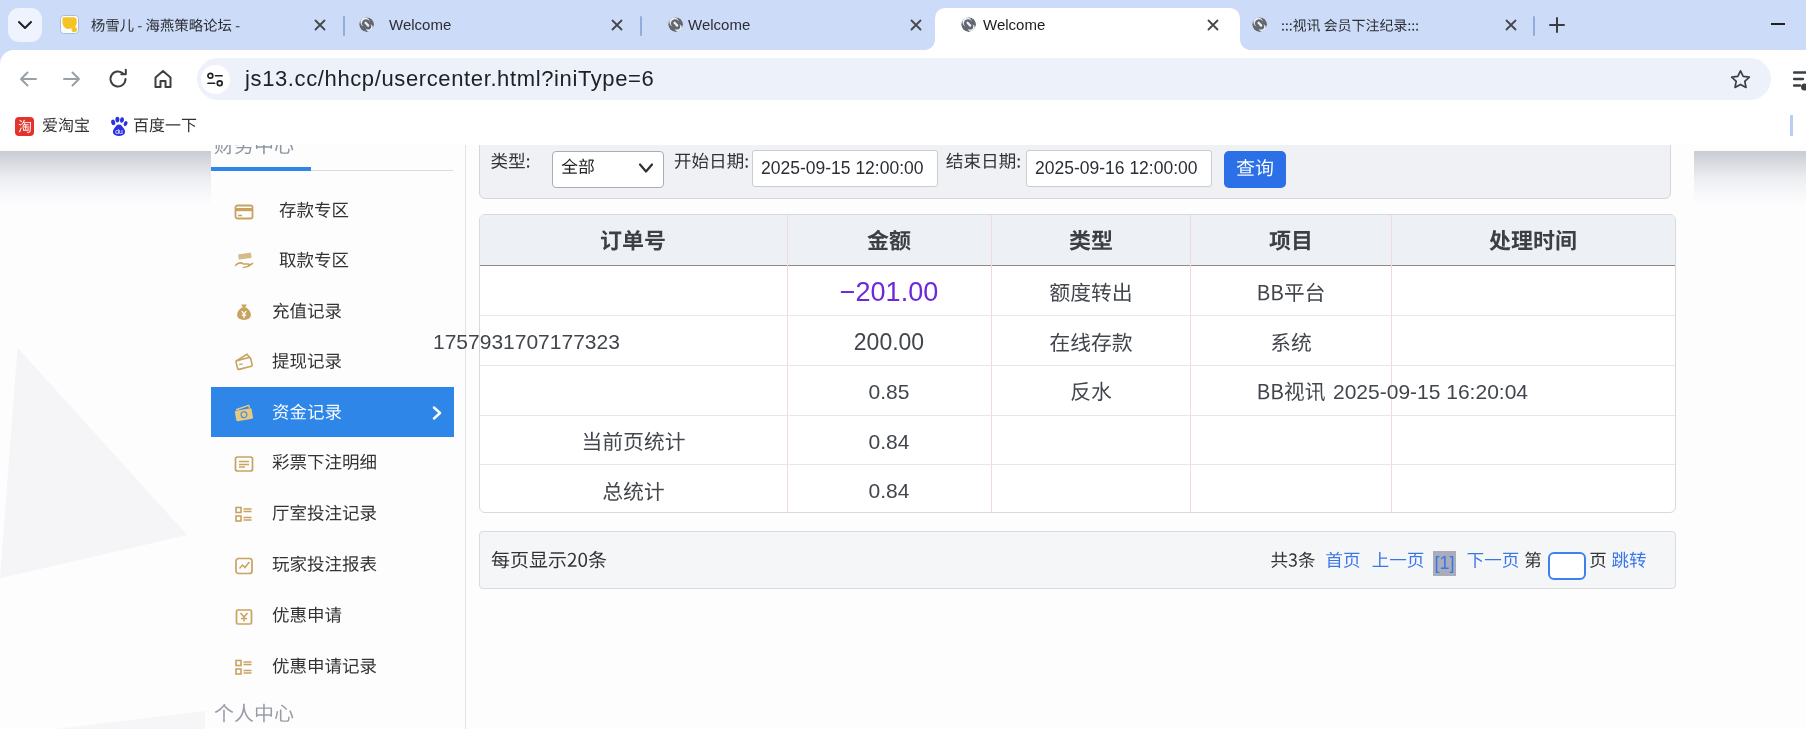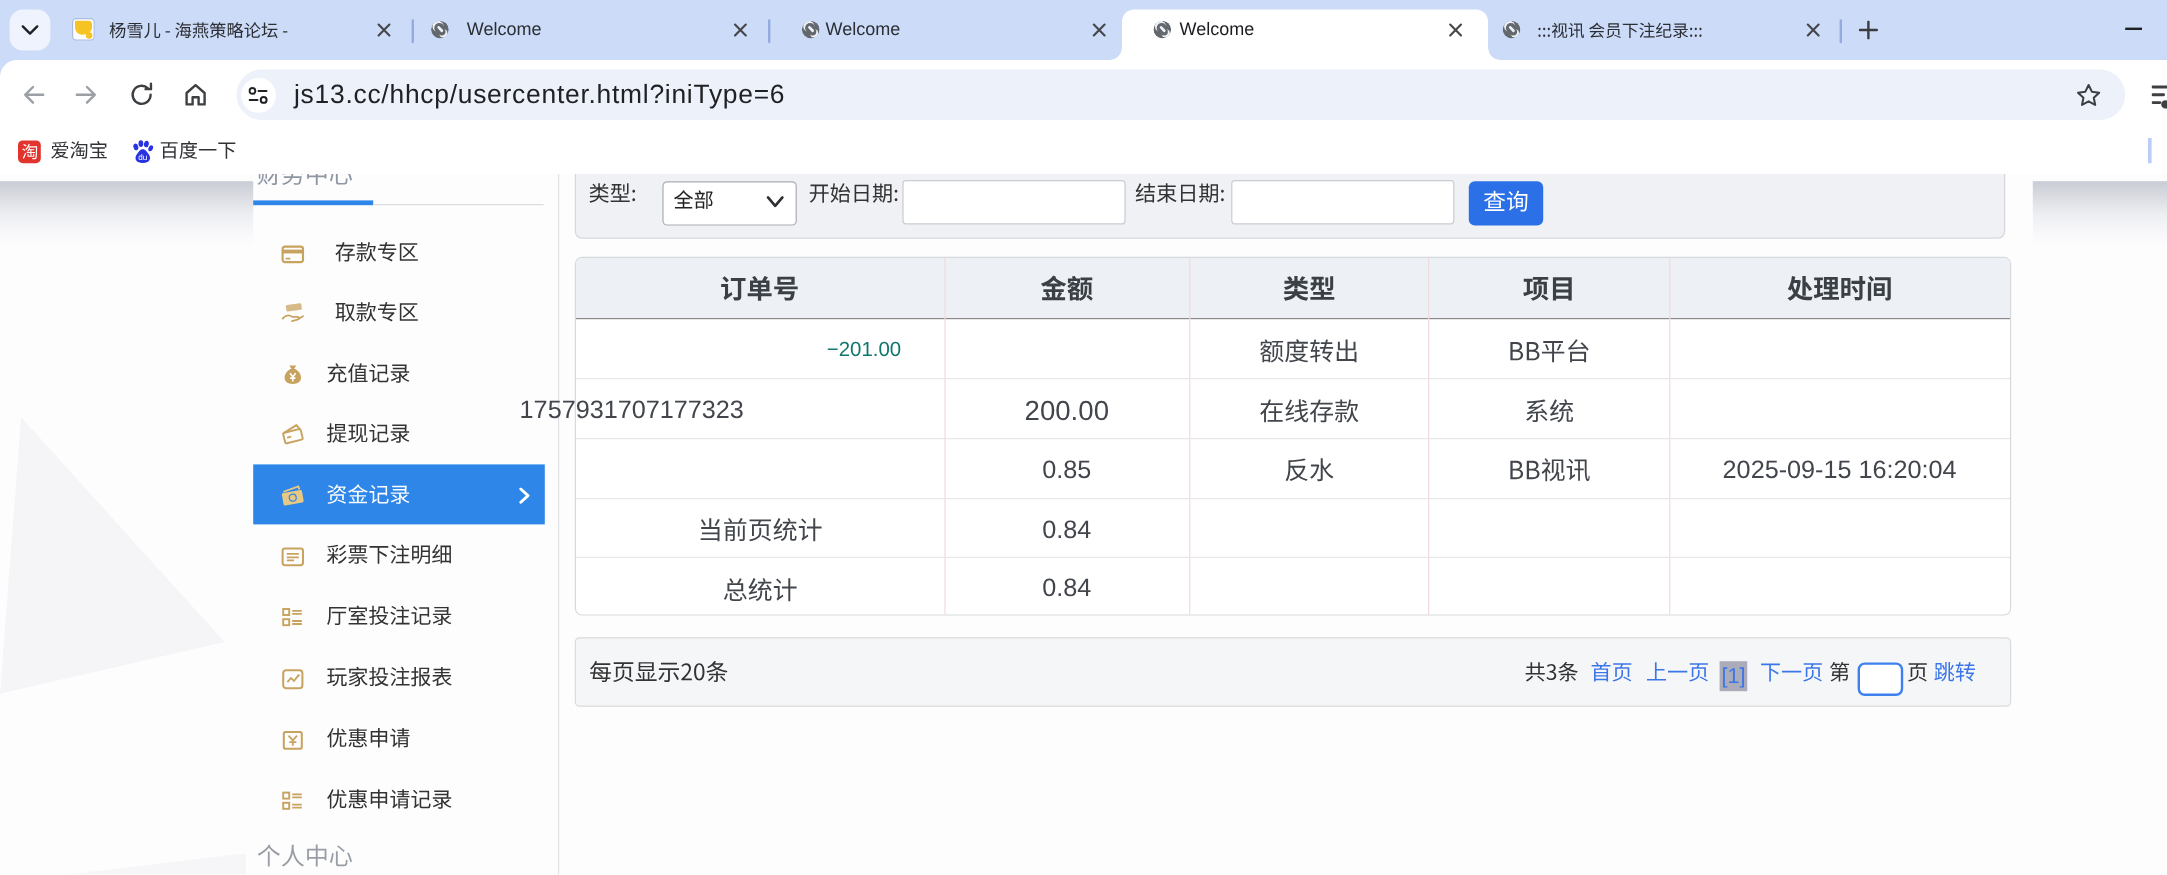--- a/index.html
+++ b/index.html
@@ -314,26 +314,28 @@
     </div>
 <svg style="position:absolute;left:638px;top:17px" width="16" height="12" viewBox="0 0 16 12">
       <path d="M2 2.5 L8 9.5 L14 2.5" stroke="#2d2f33" stroke-width="2.2" fill="none" stroke-linecap="round" stroke-linejoin="round"></path>
     </svg>
 <div style="position:absolute;left:673px;top:7px;line-height:0">
       <svg width="77" height="22" viewBox="0 0 77.00 22.50">
         <path fill="#333333" transform="translate(0,15.84) scale(0.018000,-0.018000)" d="M649 703V418H369V461V703ZM52 418V346H288C274 209 223 75 54 -28C74 -41 101 -66 114 -84C299 33 351 189 365 346H649V-81H726V346H949V418H726V703H918V775H89V703H293V461L292 418Z M1462 327V-80H1531V-36H1833V-78H1905V327ZM1531 31V259H1833V31ZM1429 407C1458 419 1501 423 1873 452C1886 426 1897 402 1905 381L1969 414C1938 491 1868 608 1800 695L1740 666C1774 622 1808 569 1838 517L1519 497C1585 587 1651 703 1705 819L1627 841C1577 714 1495 580 1468 544C1443 508 1423 484 1404 480C1413 460 1425 423 1429 407ZM1202 565H1316C1304 437 1281 329 1247 241C1213 268 1178 295 1144 319C1163 390 1184 477 1202 565ZM1065 292C1115 258 1168 216 1217 174C1171 84 1112 20 1040 -19C1056 -33 1076 -60 1086 -78C1162 -31 1223 34 1271 124C1309 87 1342 52 1364 21L1410 82C1385 115 1347 154 1303 193C1349 305 1377 448 1389 630L1345 637L1333 635H1216C1229 703 1240 770 1248 831L1178 836C1171 774 1161 705 1148 635H1043V565H1134C1113 462 1088 363 1065 292Z M2253 352H2752V71H2253ZM2253 426V697H2752V426ZM2176 772V-69H2253V-4H2752V-64H2832V772Z M3178 143C3148 76 3095 9 3039 -36C3057 -47 3087 -68 3101 -80C3155 -30 3213 47 3249 123ZM3321 112C3360 65 3406 -1 3424 -42L3486 -6C3465 35 3419 97 3379 143ZM3855 722V561H3650V722ZM3580 790V427C3580 283 3572 92 3488 -41C3505 -49 3536 -71 3548 -84C3608 11 3634 139 3644 260H3855V17C3855 1 3849 -3 3835 -4C3820 -5 3769 -5 3716 -3C3726 -23 3737 -56 3740 -76C3813 -76 3861 -75 3889 -62C3918 -50 3927 -27 3927 16V790ZM3855 494V328H3648C3650 363 3650 396 3650 427V494ZM3387 828V707H3205V828H3137V707H3052V640H3137V231H3038V164H3531V231H3457V640H3531V707H3457V828ZM3205 640H3387V551H3205ZM3205 491H3387V393H3205ZM3205 332H3387V231H3205Z M4139 390C4175 390 4205 418 4205 460C4205 501 4175 530 4139 530C4102 530 4073 501 4073 460C4073 418 4102 390 4139 390ZM4139 -13C4175 -13 4205 15 4205 56C4205 98 4175 126 4139 126C4102 126 4073 98 4073 56C4073 15 4102 -13 4139 -13Z"></path>
       </svg>
     </div>
 <div style="position:absolute;left:752px;top:5px;width:186px;height:37px;background:#fff;border:1px solid #c9ccd1;border-radius:3px"></div>
+<div style="position:absolute;left:761px;top:5px;width:170px;height:37px;font-size:17.5px;color:#2b2e33;line-height:37px;">2025-09-15 12:00:00</div>
 <div style="position:absolute;left:945px;top:7px;line-height:0">
       <svg width="77" height="22" viewBox="0 0 77.00 22.50">
         <path fill="#333333" transform="translate(0,15.84) scale(0.018000,-0.018000)" d="M35 53 48 -24C147 -2 280 26 406 55L400 124C266 97 128 68 35 53ZM56 427C71 434 96 439 223 454C178 391 136 341 117 322C84 286 61 262 38 257C47 237 59 200 63 184C87 197 123 205 402 256C400 272 397 302 398 322L175 286C256 373 335 479 403 587L334 629C315 593 293 557 270 522L137 511C196 594 254 700 299 802L222 834C182 717 110 593 87 561C66 529 48 506 30 502C39 481 52 443 56 427ZM639 841V706H408V634H639V478H433V406H926V478H716V634H943V706H716V841ZM459 304V-79H532V-36H826V-75H901V304ZM532 32V236H826V32Z M1145 554V266H1420C1327 160 1178 64 1040 16C1057 1 1080 -28 1092 -46C1222 5 1361 100 1460 209V-80H1537V214C1636 102 1778 5 1912 -48C1924 -28 1948 2 1966 17C1825 64 1673 160 1580 266H1859V554H1537V663H1927V734H1537V839H1460V734H1076V663H1460V554ZM1217 487H1460V333H1217ZM1537 487H1782V333H1537Z M2253 352H2752V71H2253ZM2253 426V697H2752V426ZM2176 772V-69H2253V-4H2752V-64H2832V772Z M3178 143C3148 76 3095 9 3039 -36C3057 -47 3087 -68 3101 -80C3155 -30 3213 47 3249 123ZM3321 112C3360 65 3406 -1 3424 -42L3486 -6C3465 35 3419 97 3379 143ZM3855 722V561H3650V722ZM3580 790V427C3580 283 3572 92 3488 -41C3505 -49 3536 -71 3548 -84C3608 11 3634 139 3644 260H3855V17C3855 1 3849 -3 3835 -4C3820 -5 3769 -5 3716 -3C3726 -23 3737 -56 3740 -76C3813 -76 3861 -75 3889 -62C3918 -50 3927 -27 3927 16V790ZM3855 494V328H3648C3650 363 3650 396 3650 427V494ZM3387 828V707H3205V828H3137V707H3052V640H3137V231H3038V164H3531V231H3457V640H3531V707H3457V828ZM3205 640H3387V551H3205ZM3205 491H3387V393H3205ZM3205 332H3387V231H3205Z M4139 390C4175 390 4205 418 4205 460C4205 501 4175 530 4139 530C4102 530 4073 501 4073 460C4073 418 4102 390 4139 390ZM4139 -13C4175 -13 4205 15 4205 56C4205 98 4175 126 4139 126C4102 126 4073 98 4073 56C4073 15 4102 -13 4139 -13Z"></path>
       </svg>
     </div>
 <div style="position:absolute;left:1026px;top:5px;width:186px;height:37px;background:#fff;border:1px solid #c9ccd1;border-radius:3px"></div>
+<div style="position:absolute;left:1035px;top:5px;width:170px;height:37px;font-size:17.5px;color:#2b2e33;line-height:37px;">2025-09-16 12:00:00</div>
 <div style="position:absolute;left:1224px;top:6px;width:62px;height:37px;background:#2c70e8;border-radius:5px"></div>
 <div style="position:absolute;left:1236px;top:13px;line-height:0">
       <svg width="38" height="24" viewBox="0 0 38.00 23.75">
         <path fill="#ffffff" transform="translate(0,16.72) scale(0.019000,-0.019000)" d="M295 218H700V134H295ZM295 352H700V270H295ZM221 406V80H778V406ZM74 20V-48H930V20ZM460 840V713H57V647H379C293 552 159 466 36 424C52 410 74 382 85 364C221 418 369 523 460 642V437H534V643C626 527 776 423 914 372C925 391 947 420 964 434C838 473 702 556 615 647H944V713H534V840Z M1114 775C1163 729 1223 664 1251 622L1305 672C1277 713 1215 775 1166 819ZM1042 527V454H1183V111C1183 66 1153 37 1135 24C1148 10 1168 -22 1174 -40C1189 -20 1216 2 1385 129C1378 143 1366 171 1360 192L1256 116V527ZM1506 840C1464 713 1394 587 1312 506C1331 495 1363 471 1377 457C1417 502 1457 558 1492 621H1866C1853 203 1837 46 1804 10C1793 -3 1783 -6 1763 -6C1740 -6 1686 -6 1625 -1C1638 -21 1647 -53 1649 -74C1703 -76 1760 -78 1792 -74C1826 -71 1849 -62 1871 -33C1910 16 1925 176 1940 650C1941 662 1941 690 1941 690H1529C1549 732 1567 776 1583 820ZM1672 292V184H1499V292ZM1672 353H1499V460H1672ZM1430 523V61H1499V122H1739V523Z"></path>
       </svg>
     </div>
 <div style="position:absolute;left:479px;top:69px;width:1197px;height:299px;background:#fff;border:1px solid #d8d9dc;border-radius:6px"></div>
 <div style="position:absolute;left:480px;top:70px;width:1195px;height:50px;background:#edf0f4;border-radius:5px 5px 0 0"></div>
 <div style="position:absolute;left:480px;top:120px;width:1195px;height:1px;background:#8e888b"></div>
 <div style="position:absolute;left:787px;top:70px;width:1px;height:297px;background:#f0dbdc"></div>
@@ -362,21 +364,21 @@
 <div style="position:absolute;left:1269.0px;top:84px;line-height:0">
       <svg width="44" height="28" viewBox="0 0 44.00 27.50">
         <path fill="#3b4046" transform="translate(0,19.36) scale(0.022000,-0.022000)" d="M600 483V279C600 181 566 66 298 0C325 -23 360 -67 375 -92C657 -5 721 139 721 277V483ZM686 72C758 27 852 -41 896 -85L976 -4C928 39 831 103 760 144ZM19 209 48 82C146 115 270 158 388 201L374 301L271 274V628H370V742H36V628H152V243ZM411 626V154H528V521H790V157H913V626H681L722 704H963V811H383V704H582C574 678 565 651 555 626Z M1262 450H1726V332H1262ZM1262 564V678H1726V564ZM1262 218H1726V101H1262ZM1141 795V-79H1262V-16H1726V-79H1854V795Z"></path>
       </svg>
     </div>
 <div style="position:absolute;left:1489.0px;top:84px;line-height:0">
       <svg width="88" height="28" viewBox="0 0 88.00 27.50">
         <path fill="#3b4046" transform="translate(0,19.36) scale(0.022000,-0.022000)" d="M395 581C381 472 357 380 323 302C292 358 266 427 244 509L267 581ZM196 848C169 648 111 450 37 350C69 334 113 303 135 283C152 306 168 332 183 362C205 295 231 238 260 190C200 103 121 42 23 -1C53 -19 103 -67 123 -95C208 -54 280 5 340 84C457 -38 607 -70 772 -70H935C942 -35 962 27 982 57C934 56 818 56 778 56C639 56 508 82 405 189C469 312 511 472 530 675L449 695L427 691H296C306 734 315 778 323 822ZM590 850V101H718V476C770 406 821 332 847 279L955 345C912 420 820 535 750 618L718 600V850Z M1514 527H1617V442H1514ZM1718 527H1816V442H1718ZM1514 706H1617V622H1514ZM1718 706H1816V622H1718ZM1329 51V-58H1975V51H1729V146H1941V254H1729V340H1931V807H1405V340H1606V254H1399V146H1606V51ZM1024 124 1051 2C1147 33 1268 73 1379 111L1358 225L1261 194V394H1351V504H1261V681H1368V792H1036V681H1146V504H1045V394H1146V159Z M2459 428C2507 355 2572 256 2601 198L2708 260C2675 317 2607 411 2558 480ZM2299 385V203H2178V385ZM2299 490H2178V664H2299ZM2066 771V16H2178V96H2411V771ZM2747 843V665H2448V546H2747V71C2747 51 2739 44 2717 44C2695 44 2621 44 2551 47C2569 13 2588 -41 2593 -74C2693 -75 2764 -72 2808 -53C2853 -34 2869 -2 2869 70V546H2971V665H2869V843Z M3071 609V-88H3195V609ZM3085 785C3131 737 3182 671 3203 627L3304 692C3281 737 3226 799 3180 843ZM3404 282H3597V186H3404ZM3404 473H3597V378H3404ZM3297 569V90H3709V569ZM3339 800V688H3814V40C3814 28 3810 23 3797 23C3786 23 3748 22 3717 24C3731 -5 3746 -52 3751 -83C3814 -83 3861 -81 3895 -63C3928 -44 3938 -16 3938 40V800Z"></path>
       </svg>
     </div>
-<div style="position:absolute;left:689px;top:133px;width:400px;height:28px;font-size:17px;color:#0f766e;line-height:28px;">−201.00</div>
+<div style="position:absolute;left:689px;top:133px;width:400px;height:28px;font-size:27px;color:#6d28d9;line-height:28px;text-align:center">−201.00</div>
 <div style="position:absolute;left:1049.0px;top:136.5px;line-height:0">
       <svg width="84" height="26" viewBox="0 0 84.00 26.25">
         <path fill="#42464c" transform="translate(0,18.48) scale(0.021000,-0.021000)" d="M693 493C689 183 676 46 458 -31C471 -43 489 -67 496 -84C732 2 754 161 759 493ZM738 84C804 36 888 -33 930 -77L972 -24C930 17 843 84 778 130ZM531 610V138H595V549H850V140H916V610H728C741 641 755 678 768 714H953V780H515V714H700C690 680 675 641 663 610ZM214 821C227 798 242 770 254 744H61V593H127V682H429V593H497V744H333C319 773 299 809 282 837ZM126 233V-73H194V-40H369V-71H439V233ZM194 21V172H369V21ZM149 416 224 376C168 337 104 305 39 284C50 270 64 236 70 217C146 246 221 287 288 341C351 305 412 268 450 241L501 293C462 319 402 354 339 387C388 436 430 492 459 555L418 582L403 579H250C262 598 272 618 281 637L213 649C184 582 126 502 40 444C54 434 75 412 84 397C135 433 177 476 210 520H364C342 483 312 450 278 419L197 461Z M1386 644V557H1225V495H1386V329H1775V495H1937V557H1775V644H1701V557H1458V644ZM1701 495V389H1458V495ZM1757 203C1713 151 1651 110 1579 78C1508 111 1450 153 1408 203ZM1239 265V203H1369L1335 189C1376 133 1431 86 1497 47C1403 17 1298 -1 1192 -10C1203 -27 1217 -56 1222 -74C1347 -60 1469 -35 1576 7C1675 -37 1792 -65 1918 -80C1927 -61 1946 -31 1962 -15C1852 -5 1749 15 1660 46C1748 93 1821 157 1867 243L1820 268L1807 265ZM1473 827C1487 801 1502 769 1513 741H1126V468C1126 319 1119 105 1037 -46C1056 -52 1089 -68 1104 -80C1188 78 1201 309 1201 469V670H1948V741H1598C1586 773 1566 813 1548 845Z M2081 332C2089 340 2120 346 2154 346H2243V201L2040 167L2056 94L2243 130V-76H2315V144L2450 171L2447 236L2315 213V346H2418V414H2315V567H2243V414H2145C2177 484 2208 567 2234 653H2417V723H2255C2264 757 2272 791 2280 825L2206 840C2200 801 2192 762 2183 723H2046V653H2165C2142 571 2118 503 2107 478C2089 435 2075 402 2058 398C2067 380 2077 346 2081 332ZM2426 535V464H2573C2552 394 2531 329 2513 278H2801C2766 228 2723 168 2682 115C2647 138 2612 160 2579 179L2531 131C2633 70 2752 -22 2810 -81L2860 -23C2830 6 2787 40 2738 76C2802 158 2871 253 2921 327L2868 353L2856 348H2616L2650 464H2959V535H2671L2703 653H2923V723H2722L2750 830L2675 840L2646 723H2465V653H2627L2594 535Z M3104 341V-21H3814V-78H3895V341H3814V54H3539V404H3855V750H3774V477H3539V839H3457V477H3228V749H3150V404H3457V54H3187V341Z"></path>
       </svg>
     </div>
 <div style="position:absolute;left:1256.0px;top:136.5px;line-height:0">
       <svg width="70" height="26" viewBox="0 0 69.59 26.25">
         <path fill="#42464c" transform="translate(0,18.48) scale(0.021000,-0.021000)" d="M101 0H334C498 0 612 71 612 215C612 315 550 373 463 390V395C532 417 570 481 570 554C570 683 466 733 318 733H101ZM193 422V660H306C421 660 479 628 479 542C479 467 428 422 302 422ZM193 74V350H321C450 350 521 309 521 218C521 119 447 74 321 74Z M758 0H991C1155 0 1269 71 1269 215C1269 315 1207 373 1120 390V395C1189 417 1227 481 1227 554C1227 683 1123 733 975 733H758ZM850 422V660H963C1078 660 1136 628 1136 542C1136 467 1085 422 959 422ZM850 74V350H978C1107 350 1178 309 1178 218C1178 119 1104 74 978 74Z M1488 630C1527 556 1566 459 1580 399L1651 424C1637 482 1596 578 1556 650ZM2069 655C2044 582 1998 480 1960 417L2025 396C2064 456 2111 552 2148 633ZM1366 348V273H1773V-79H1851V273H2263V348H1851V698H2207V773H1419V698H1773V348Z M2493 342V-79H2569V-25H3055V-77H3135V342ZM2569 48V270H3055V48ZM2440 426C2479 441 2538 443 3114 474C3139 443 3160 414 3175 388L3239 434C3187 518 3070 641 2972 727L2913 687C2961 644 3013 591 3059 540L2545 516C2634 598 2724 701 2804 811L2729 844C2650 720 2533 593 2497 559C2463 526 2438 505 2415 500C2424 480 2436 442 2440 426Z"></path>
       </svg>
     </div>
@@ -396,21 +398,21 @@
 <div style="position:absolute;left:1070.0px;top:236.3px;line-height:0">
       <svg width="42" height="26" viewBox="0 0 42.00 26.25">
         <path fill="#42464c" transform="translate(0,18.48) scale(0.021000,-0.021000)" d="M804 831C660 790 394 765 169 754V488C169 332 160 115 55 -39C74 -47 106 -69 120 -83C224 70 244 297 246 462H313C359 330 424 221 511 134C423 68 321 21 214 -7C229 -24 248 -54 257 -75C371 -41 478 10 570 82C657 13 763 -38 890 -71C900 -50 921 -20 937 -5C815 22 712 68 628 131C729 227 808 353 852 517L801 539L786 535H246V690C463 700 705 726 866 771ZM754 462C713 349 649 255 568 182C489 257 429 351 389 462Z M1071 584V508H1317C1269 310 1166 159 1039 76C1057 65 1087 36 1100 18C1241 118 1358 306 1407 568L1358 587L1344 584ZM1817 652C1768 584 1689 495 1623 433C1592 485 1564 540 1542 596V838H1462V22C1462 5 1456 1 1440 0C1424 -1 1372 -1 1314 1C1326 -22 1339 -59 1343 -81C1420 -81 1469 -79 1500 -65C1530 -52 1542 -28 1542 23V445C1633 264 1763 106 1919 24C1932 46 1957 77 1975 93C1854 149 1745 253 1660 377C1730 436 1819 527 1885 604Z"></path>
       </svg>
     </div>
 <div style="position:absolute;left:1256.0px;top:236.3px;line-height:0">
       <svg width="70" height="26" viewBox="0 0 69.59 26.25">
         <path fill="#42464c" transform="translate(0,18.48) scale(0.021000,-0.021000)" d="M101 0H334C498 0 612 71 612 215C612 315 550 373 463 390V395C532 417 570 481 570 554C570 683 466 733 318 733H101ZM193 422V660H306C421 660 479 628 479 542C479 467 428 422 302 422ZM193 74V350H321C450 350 521 309 521 218C521 119 447 74 321 74Z M758 0H991C1155 0 1269 71 1269 215C1269 315 1207 373 1120 390V395C1189 417 1227 481 1227 554C1227 683 1123 733 975 733H758ZM850 422V660H963C1078 660 1136 628 1136 542C1136 467 1085 422 959 422ZM850 74V350H978C1107 350 1178 309 1178 218C1178 119 1104 74 978 74Z M1764 791V259H1837V725H2146V259H2221V791ZM1468 804C1504 765 1543 710 1561 673L1622 713C1604 748 1564 800 1525 838ZM1951 649V454C1951 297 1921 106 1668 -25C1683 -37 1707 -65 1716 -81C1866 -2 1945 105 1985 214V20C1985 -47 2012 -65 2080 -65H2171C2258 -65 2269 -24 2279 133C2260 138 2235 148 2216 163C2212 19 2207 -8 2172 -8H2091C2063 -8 2055 0 2055 28V276H2004C2019 337 2023 397 2023 452V649ZM1377 668V599H1619C1561 472 1456 347 1353 277C1364 263 1382 225 1388 204C1427 233 1466 269 1504 310V-79H1575V352C1610 307 1653 250 1673 219L1721 279C1702 301 1632 381 1594 422C1642 490 1683 566 1711 644L1671 671L1657 668Z M2428 775C2477 729 2537 664 2565 622L2619 672C2591 713 2529 775 2480 819ZM2356 527V454H2497V111C2497 66 2467 37 2449 24C2462 10 2482 -22 2488 -40C2503 -19 2530 4 2701 139C2694 153 2680 182 2674 202L2570 123V527ZM2672 785V714H2817V429H2666V359H2817V-66H2888V359H3042V429H2888V714H3081C3081 286 3078 -42 3187 -76C3238 -95 3271 -60 3282 104C3270 114 3249 139 3236 157C3233 73 3225 -1 3217 1C3150 17 3153 358 3157 785Z"></path>
       </svg>
     </div>
-<div style="position:absolute;left:1333px;top:232.8px;width:400px;height:28px;font-size:21px;color:#42464c;line-height:28px;text-align:center">2025-09-15 16:20:04</div>
+<div style="position:absolute;left:1333px;top:232.8px;width:400px;height:28px;font-size:21px;color:#42464c;line-height:28px;text-align:left">2025-09-15 16:20:04</div>
 <div style="position:absolute;left:580.5px;top:286.0px;line-height:0">
       <svg width="105" height="26" viewBox="0 0 105.00 26.25">
         <path fill="#42464c" transform="translate(0,18.48) scale(0.021000,-0.021000)" d="M121 769C174 698 228 601 250 536L322 569C299 632 244 726 189 796ZM801 805C772 728 716 622 673 555L738 530C783 594 839 693 882 778ZM115 38V-37H790V-81H869V486H540V840H458V486H135V411H790V266H168V194H790V38Z M1604 514V104H1674V514ZM1807 544V14C1807 -1 1802 -5 1786 -5C1769 -6 1715 -6 1654 -4C1665 -24 1677 -56 1681 -76C1758 -77 1809 -75 1839 -63C1870 -51 1881 -30 1881 13V544ZM1723 845C1701 796 1663 730 1629 682H1329L1378 700C1359 740 1316 799 1278 841L1208 816C1244 775 1281 721 1300 682H1053V613H1947V682H1714C1743 723 1775 773 1803 819ZM1409 301V200H1187V301ZM1409 360H1187V459H1409ZM1116 523V-75H1187V141H1409V7C1409 -6 1405 -10 1391 -10C1378 -11 1332 -11 1281 -9C1291 -28 1302 -57 1307 -76C1374 -76 1419 -75 1446 -63C1474 -52 1482 -32 1482 6V523Z M2464 462V281C2464 174 2421 55 2050 -19C2066 -35 2087 -64 2096 -80C2485 4 2541 143 2541 280V462ZM2545 110C2661 56 2812 -27 2885 -83L2932 -23C2854 32 2703 111 2589 161ZM2171 595V128H2248V525H2760V130H2839V595H2478C2497 630 2517 673 2535 715H2935V785H2074V715H2449C2437 676 2419 631 2403 595Z M3698 352V36C3698 -38 3715 -60 3785 -60C3799 -60 3859 -60 3873 -60C3935 -60 3953 -22 3958 114C3939 119 3909 131 3894 145C3891 24 3887 6 3865 6C3853 6 3806 6 3797 6C3775 6 3772 9 3772 36V352ZM3510 350C3504 152 3481 45 3317 -16C3334 -30 3355 -58 3364 -77C3545 -3 3576 126 3584 350ZM3042 53 3059 -21C3149 8 3267 45 3379 82L3367 147C3246 111 3123 74 3042 53ZM3595 824C3614 783 3639 729 3649 695H3407V627H3587C3542 565 3473 473 3450 451C3431 433 3406 426 3387 421C3395 405 3409 367 3412 348C3440 360 3482 365 3845 399C3861 372 3876 346 3886 326L3949 361C3919 419 3854 513 3800 583L3741 553C3763 524 3786 491 3807 458L3532 435C3577 490 3634 568 3676 627H3948V695H3660L3724 715C3712 747 3687 802 3664 842ZM3060 423C3075 430 3098 435 3218 452C3175 389 3136 340 3118 321C3086 284 3063 259 3041 255C3050 235 3062 198 3066 182C3087 195 3121 206 3369 260C3367 276 3366 305 3368 326L3179 289C3255 377 3330 484 3393 592L3326 632C3307 595 3286 557 3263 522L3140 509C3202 595 3264 704 3310 809L3234 844C3190 723 3116 594 3092 561C3070 527 3051 504 3033 500C3043 479 3055 439 3060 423Z M4137 775C4193 728 4263 660 4295 617L4346 673C4312 714 4241 778 4186 823ZM4046 526V452H4205V93C4205 50 4174 20 4155 8C4169 -7 4189 -41 4196 -61C4212 -40 4240 -18 4429 116C4421 130 4409 162 4404 182L4281 98V526ZM4626 837V508H4372V431H4626V-80H4705V431H4959V508H4705V837Z"></path>
       </svg>
     </div>
 <div style="position:absolute;left:689px;top:282.5px;width:400px;height:28px;font-size:21px;color:#42464c;line-height:28px;text-align:center">0.84</div>
 <div style="position:absolute;left:601.5px;top:335.7px;line-height:0">
       <svg width="63" height="26" viewBox="0 0 63.00 26.25">
         <path fill="#42464c" transform="translate(0,18.48) scale(0.021000,-0.021000)" d="M759 214C816 145 875 52 897 -10L958 28C936 91 875 180 816 247ZM412 269C478 224 554 153 591 104L647 152C609 199 532 267 465 311ZM281 241V34C281 -47 312 -69 431 -69C455 -69 630 -69 656 -69C748 -69 773 -41 784 74C762 78 730 90 713 101C707 13 700 -1 650 -1C611 -1 464 -1 435 -1C371 -1 360 5 360 35V241ZM137 225C119 148 84 60 43 9L112 -24C157 36 190 130 208 212ZM265 567H737V391H265ZM186 638V319H820V638H657C692 689 729 751 761 808L684 839C658 779 614 696 575 638H370L429 668C411 715 365 784 321 836L257 806C299 755 341 685 358 638Z M1698 352V36C1698 -38 1715 -60 1785 -60C1799 -60 1859 -60 1873 -60C1935 -60 1953 -22 1958 114C1939 119 1909 131 1894 145C1891 24 1887 6 1865 6C1853 6 1806 6 1797 6C1775 6 1772 9 1772 36V352ZM1510 350C1504 152 1481 45 1317 -16C1334 -30 1355 -58 1364 -77C1545 -3 1576 126 1584 350ZM1042 53 1059 -21C1149 8 1267 45 1379 82L1367 147C1246 111 1123 74 1042 53ZM1595 824C1614 783 1639 729 1649 695H1407V627H1587C1542 565 1473 473 1450 451C1431 433 1406 426 1387 421C1395 405 1409 367 1412 348C1440 360 1482 365 1845 399C1861 372 1876 346 1886 326L1949 361C1919 419 1854 513 1800 583L1741 553C1763 524 1786 491 1807 458L1532 435C1577 490 1634 568 1676 627H1948V695H1660L1724 715C1712 747 1687 802 1664 842ZM1060 423C1075 430 1098 435 1218 452C1175 389 1136 340 1118 321C1086 284 1063 259 1041 255C1050 235 1062 198 1066 182C1087 195 1121 206 1369 260C1367 276 1366 305 1368 326L1179 289C1255 377 1330 484 1393 592L1326 632C1307 595 1286 557 1263 522L1140 509C1202 595 1264 704 1310 809L1234 844C1190 723 1116 594 1092 561C1070 527 1051 504 1033 500C1043 479 1055 439 1060 423Z M2137 775C2193 728 2263 660 2295 617L2346 673C2312 714 2241 778 2186 823ZM2046 526V452H2205V93C2205 50 2174 20 2155 8C2169 -7 2189 -41 2196 -61C2212 -40 2240 -18 2429 116C2421 130 2409 162 2404 182L2281 98V526ZM2626 837V508H2372V431H2626V-80H2705V431H2959V508H2705V837Z"></path>
       </svg>

